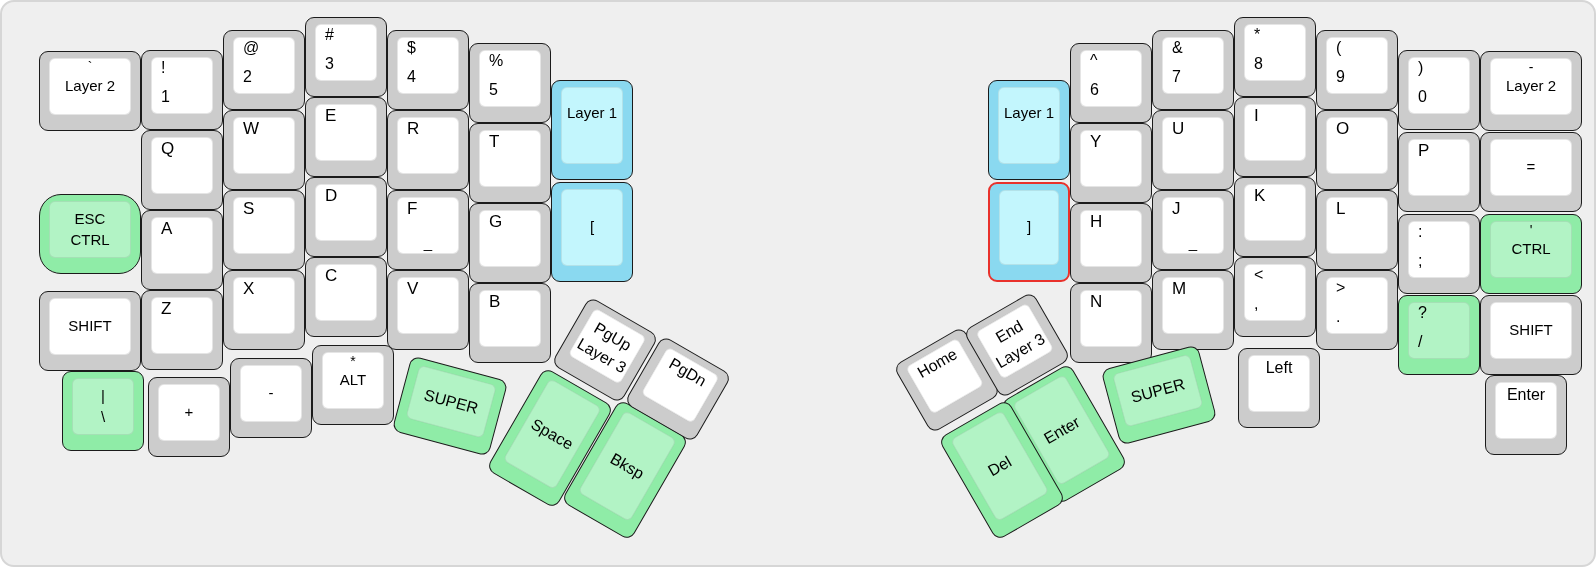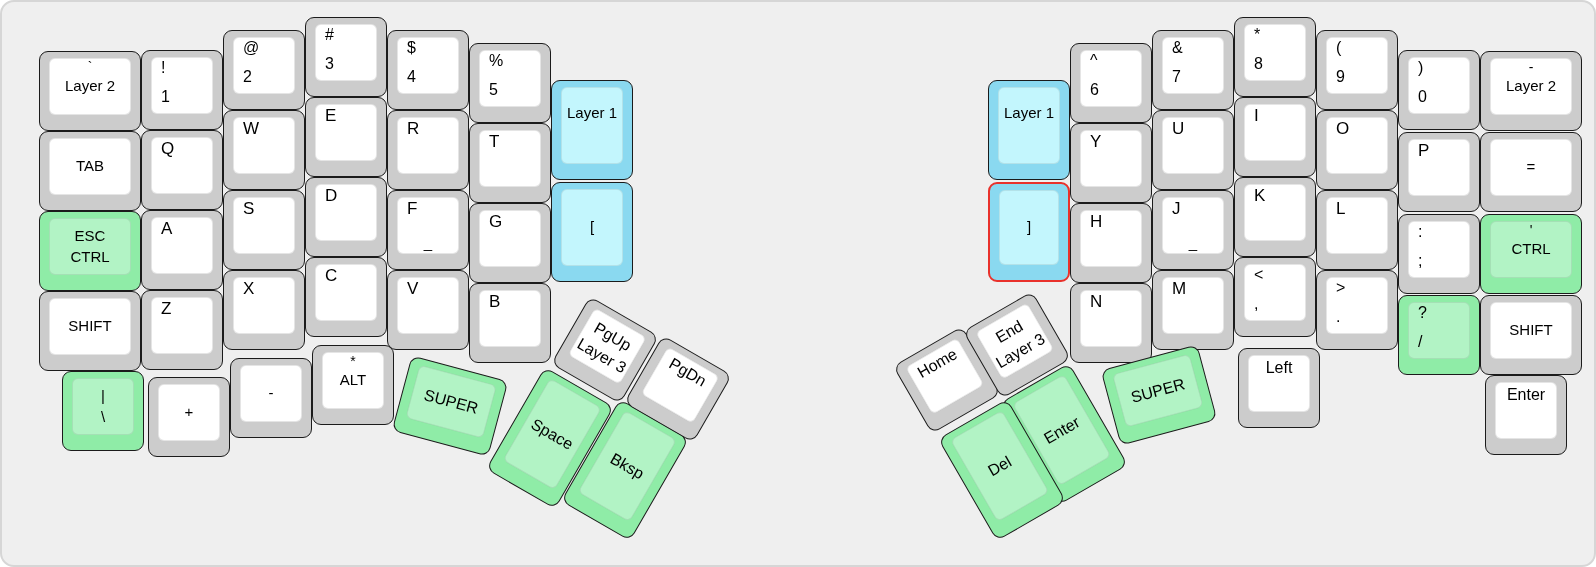--- a/index.html
+++ b/index.html
@@ -46,28 +46,21 @@
 <div id="stage">
   <div id="board">
       <div class="key gray" style="left: 37px; top: 49px; width: 102px; height: 80px;">
         <div class="cap">
           <span class="lg-hint">`</span>
           <div class="lg-center">
             <div>Layer 2</div>
           </div>
         </div>
       </div>
-      <div class="key gray" style="left: 37px; top: 129px; width: 102px; height: 80px;">
-        <div class="cap">
-          <div class="lg-center">
-            <div>TAB</div>
-          </div>
-        </div>
-      </div>
-      <div class="key green" style="left: 37px; top: 209px; width: 102px; height: 80px;">
+      <div class="key green" style="left: 37px; top: 192px; width: 102px; height: 80px; border-radius: 22px;">
         <div class="cap">
           <div class="lg-center">
             <div>ESC</div>
             <div>CTRL</div>
           </div>
         </div>
       </div>
       <div class="key gray" style="left: 37px; top: 289px; width: 102px; height: 80px;">
         <div class="cap">
           <div class="lg-center">

